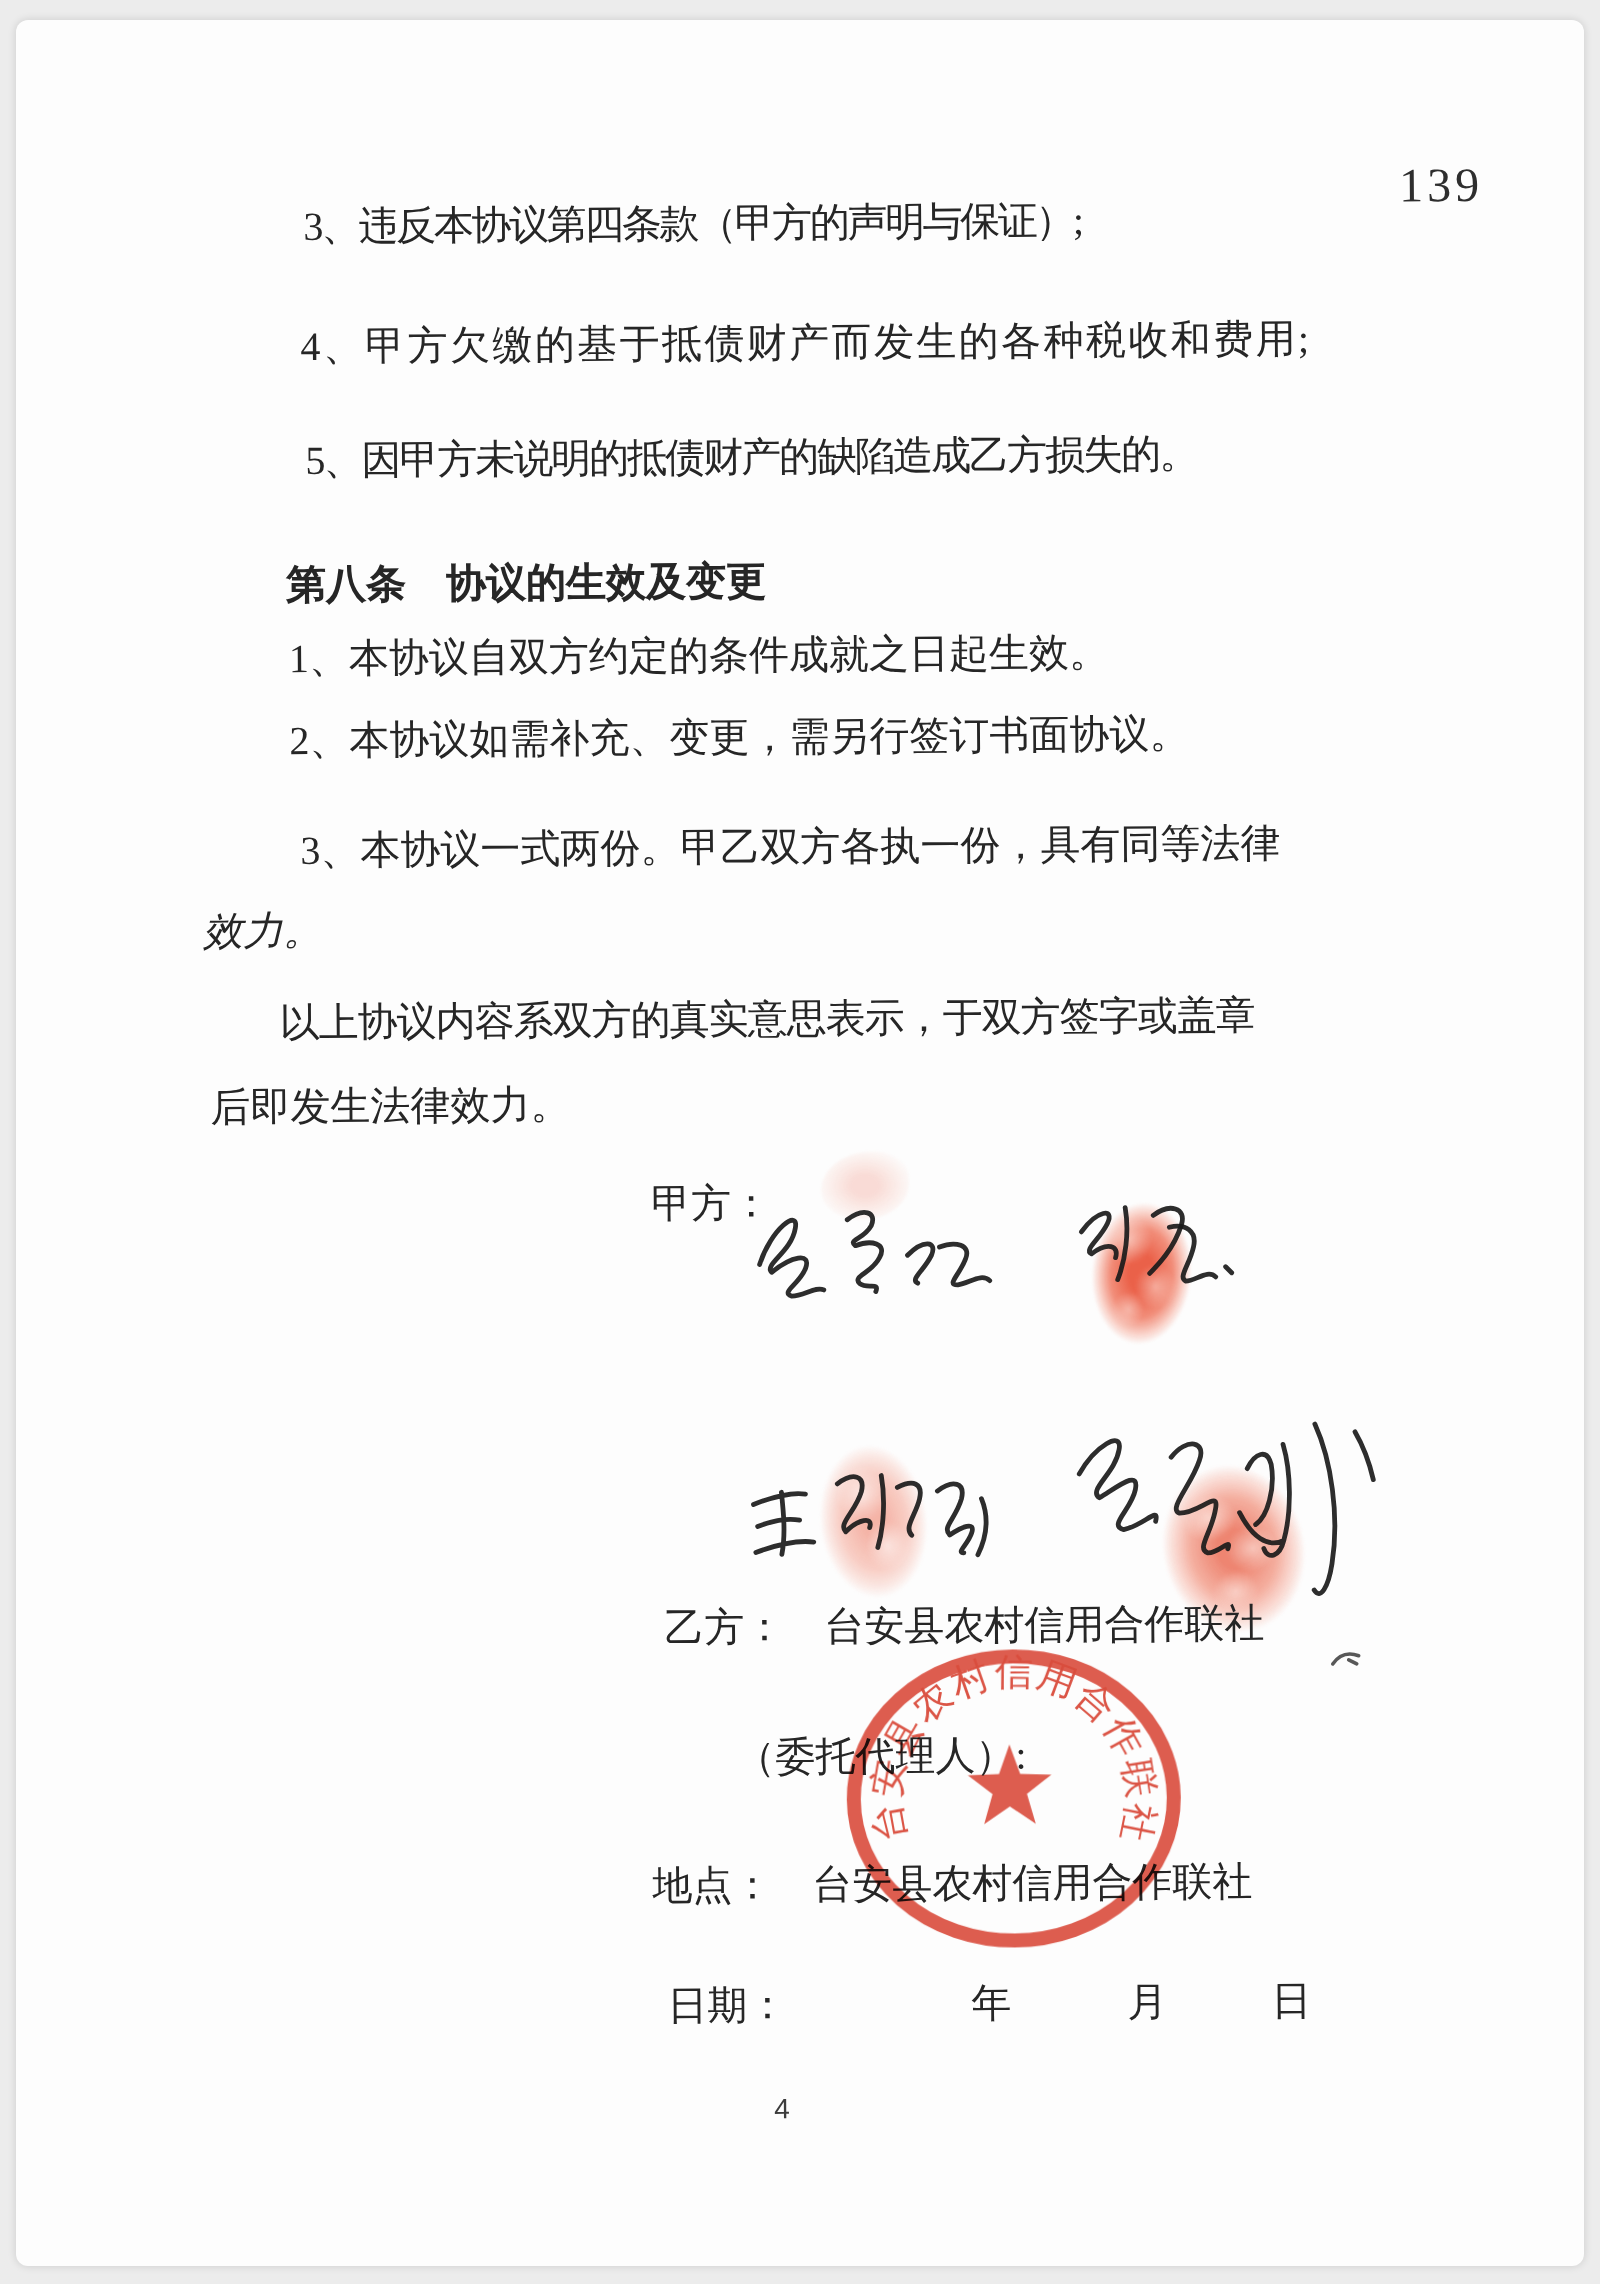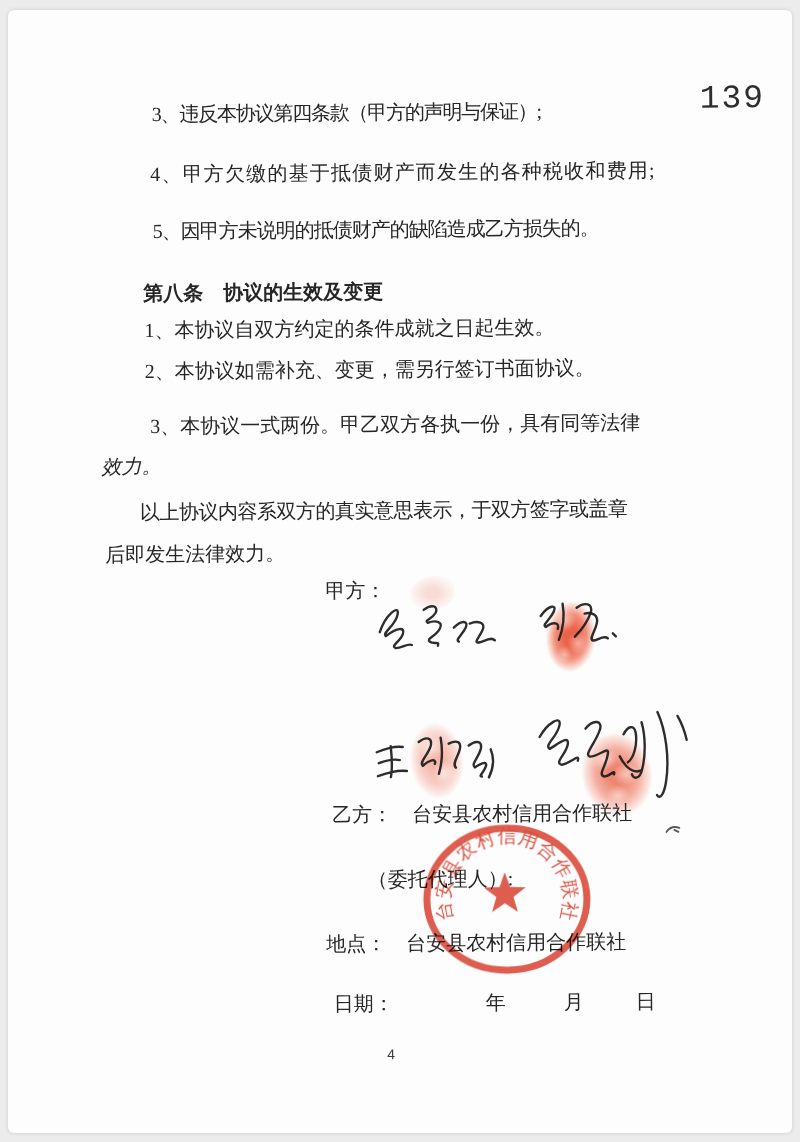--- a/index.html
+++ b/index.html
@@ -19,22 +19,22 @@
   .line{
     position:absolute;font-size:20px;color:#262626;white-space:nowrap;
     line-height:1.25;
   }
   .bold{font-weight:bold;}
   .ls-t1{letter-spacing:-1.2px;}
   .ls-t2{letter-spacing:-1px;}
   .ls-t3{letter-spacing:-0.5px;}
   .ls-l1{letter-spacing:1.2px;}
   .corner-num{
-    position:absolute;font-family:Liberation Mono, monospace;
-    font-size:33px;color:#2e2e2e;letter-spacing:2px;
+    position:absolute;font-family:Liberation Serif, serif;
+    font-size:24px;color:#2e2e2e;letter-spacing:2px;
   }
   .foot-num{
     position:absolute;font-family:"Liberation Sans", sans-serif;
     font-size:14px;color:#3c3c3c;
   }
   .sig{position:absolute;}
   .sig path{fill:none;stroke:#1b1b1b;stroke-width:2.4;stroke-linecap:round;stroke-linejoin:round;opacity:.92;}
   .fp{position:absolute;mix-blend-mode:multiply;border-radius:50%;}
   #fp1{
     transform:rotate(5deg);filter:blur(.4px);
@@ -80,21 +80,21 @@
 
     <div class="line bold" style="left:137px;top:269px;">第八条　协议的生效及变更</div>
     <div class="line" style="left:138px;top:306px;">1、本协议自双方约定的条件成就之日起生效。</div>
     <div class="line" style="left:138px;top:347px;">2、本协议如需补充、变更，需另行签订书面协议。</div>
     <div class="line" style="left:143px;top:402px;">3、本协议一式两份。甲乙双方各执一份，具有同等法律</div>
     <div class="line" style="left:94px;top:442px;font-style:italic;">效力。</div>
 
     <div class="line ls-t3" style="left:132px;top:488px;">以上协议内容系双方的真实意思表示，于双方签字或盖章</div>
     <div class="line" style="left:97px;top:530px;">后即发生法律效力。</div>
 
-    <div class="line" style="left:317px;top:568px;">甲方：</div>
+    <div class="line" style="left:317px;top:580px;">甲方：</div>
 
     <div id="smudge1" class="fp" style="left:402px;top:566px;width:44px;height:34px;"></div>
 
     <svg class="sig" style="left:367px;top:586px;" width="125" height="64" viewBox="0 0 125 64" aria-label="手写签名：张学双">
       <path d="M4,36 C10,18 24,8 22,18 C20,30 6,36 10,40 C20,32 30,30 27,38 C24,46 14,50 20,52 C26,52 32,47 36,49"></path>
       <path d="M48,14 C56,8 63,10 60,17 C56,24 48,24 52,27 C60,24 68,26 64,33 C60,41 50,42 54,46 C58,49 64,45 62,50"></path>
       <path d="M78,32 C86,24 93,25 90,32 C86,40 79,44 83,46 M94,28 C102,25 110,27 107,34 C104,42 97,47 103,47 C109,46 115,41 119,45"></path>
     </svg>
 
     <div id="fp1" class="fp" style="left:536px;top:591px;width:52px;height:74px;"></div>

